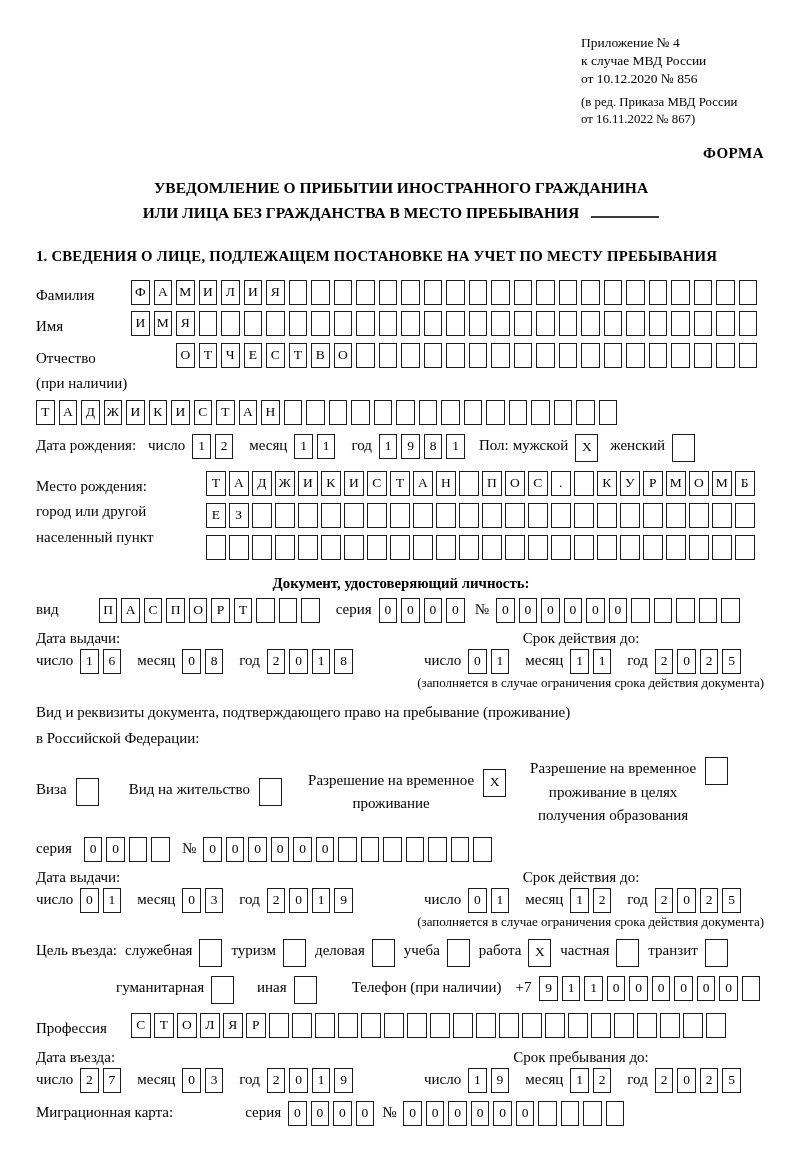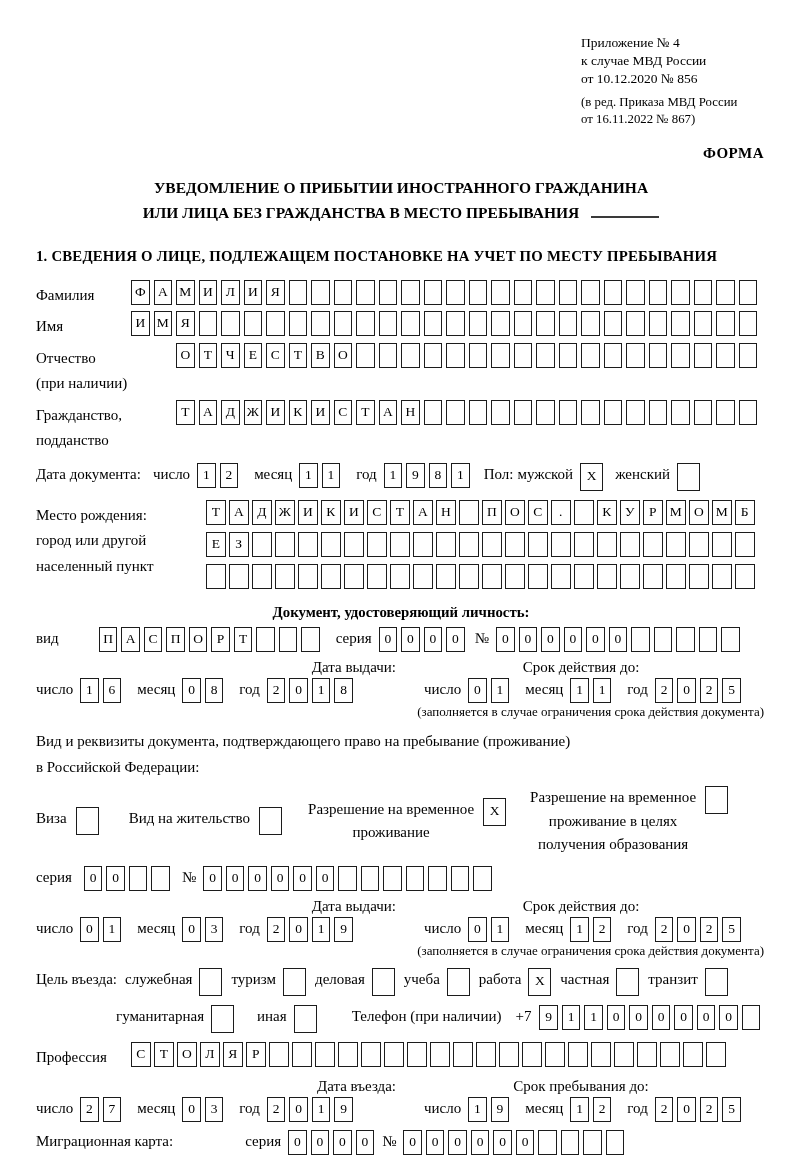--- a/index.html
+++ b/index.html
@@ -30,21 +30,21 @@
         font-size:13.5px;line-height:21px;vertical-align:top;background:#fff;}
   .cells.wide .cell{width:19.5px;margin-right:3.5px;}
   .cells.chk .cell{width:23px;height:28px;line-height:24px;margin-right:0;}
   .stack .cells{display:block;margin-bottom:7px;}
 
   .dlbl{padding-top:3px;margin:0 7px 0 12px;}
   .dlbl.first{margin-left:0;}
 
   
   .dates-cap{display:flex;margin-top:7px;}
-  .dates-cap .c1{width:360px;text-align:right;}
+  .dates-cap .c1{width:360px;text-align:left;}
   .dates-cap .c2{flex:1;text-align:center;}
   .dates-row{display:flex;margin-top:2px;}
   .dates-row .c1{width:360px;display:flex;}
   .dates-row .c2{flex:1;display:flex;}
   .note{font-size:13px;text-align:right;margin:1px 2px 6px 0;}
 
   .intro{margin-top:8px;line-height:1.75;}
 
   
   .permits{display:flex;align-items:center;margin:6px 0 10px 0;}
@@ -103,29 +103,25 @@
 
   <div class="frow">
     <div class="lbl w140">
       <div>Отчество</div>
       <div>(при наличии)</div>
     </div>
     <div class="cells"><span class="cell">О</span><span class="cell">Т</span><span class="cell">Ч</span><span class="cell">Е</span><span class="cell">С</span><span class="cell">Т</span><span class="cell">В</span><span class="cell">О</span><span class="cell"></span><span class="cell"></span><span class="cell"></span><span class="cell"></span><span class="cell"></span><span class="cell"></span><span class="cell"></span><span class="cell"></span><span class="cell"></span><span class="cell"></span><span class="cell"></span><span class="cell"></span><span class="cell"></span><span class="cell"></span><span class="cell"></span><span class="cell"></span><span class="cell"></span><span class="cell"></span></div>
   </div>
 
   <div class="frow">
-    <div class="lbl w140">
-      <div>Гражданство,</div>
-      <div>подданство</div>
-    </div>
     <div class="cells"><span class="cell">Т</span><span class="cell">А</span><span class="cell">Д</span><span class="cell">Ж</span><span class="cell">И</span><span class="cell">К</span><span class="cell">И</span><span class="cell">С</span><span class="cell">Т</span><span class="cell">А</span><span class="cell">Н</span><span class="cell"></span><span class="cell"></span><span class="cell"></span><span class="cell"></span><span class="cell"></span><span class="cell"></span><span class="cell"></span><span class="cell"></span><span class="cell"></span><span class="cell"></span><span class="cell"></span><span class="cell"></span><span class="cell"></span><span class="cell"></span><span class="cell"></span></div>
   </div>
 
   <div class="frow" style="margin-top:9px;">
-    <span class="lbl-inline">Дата документа:</span>
+    <span class="lbl-inline">Дата рождения:</span>
     <span class="dlbl">число</span>
     <span class="cells"><span class="cell">1</span><span class="cell">2</span></span>
     <span class="dlbl">месяц</span>
     <span class="cells"><span class="cell">1</span><span class="cell">1</span></span>
     <span class="dlbl">год</span>
     <span class="cells"><span class="cell">1</span><span class="cell">9</span><span class="cell">8</span><span class="cell">1</span></span>
     <span class="dlbl" style="margin-left:10px;margin-right:4px;">Пол:</span>
     <span class="dlbl" style="margin-left:0;">мужской</span>
     <span class="cells chk"><span class="cell">X</span></span>
     <span class="dlbl">женский</span>

